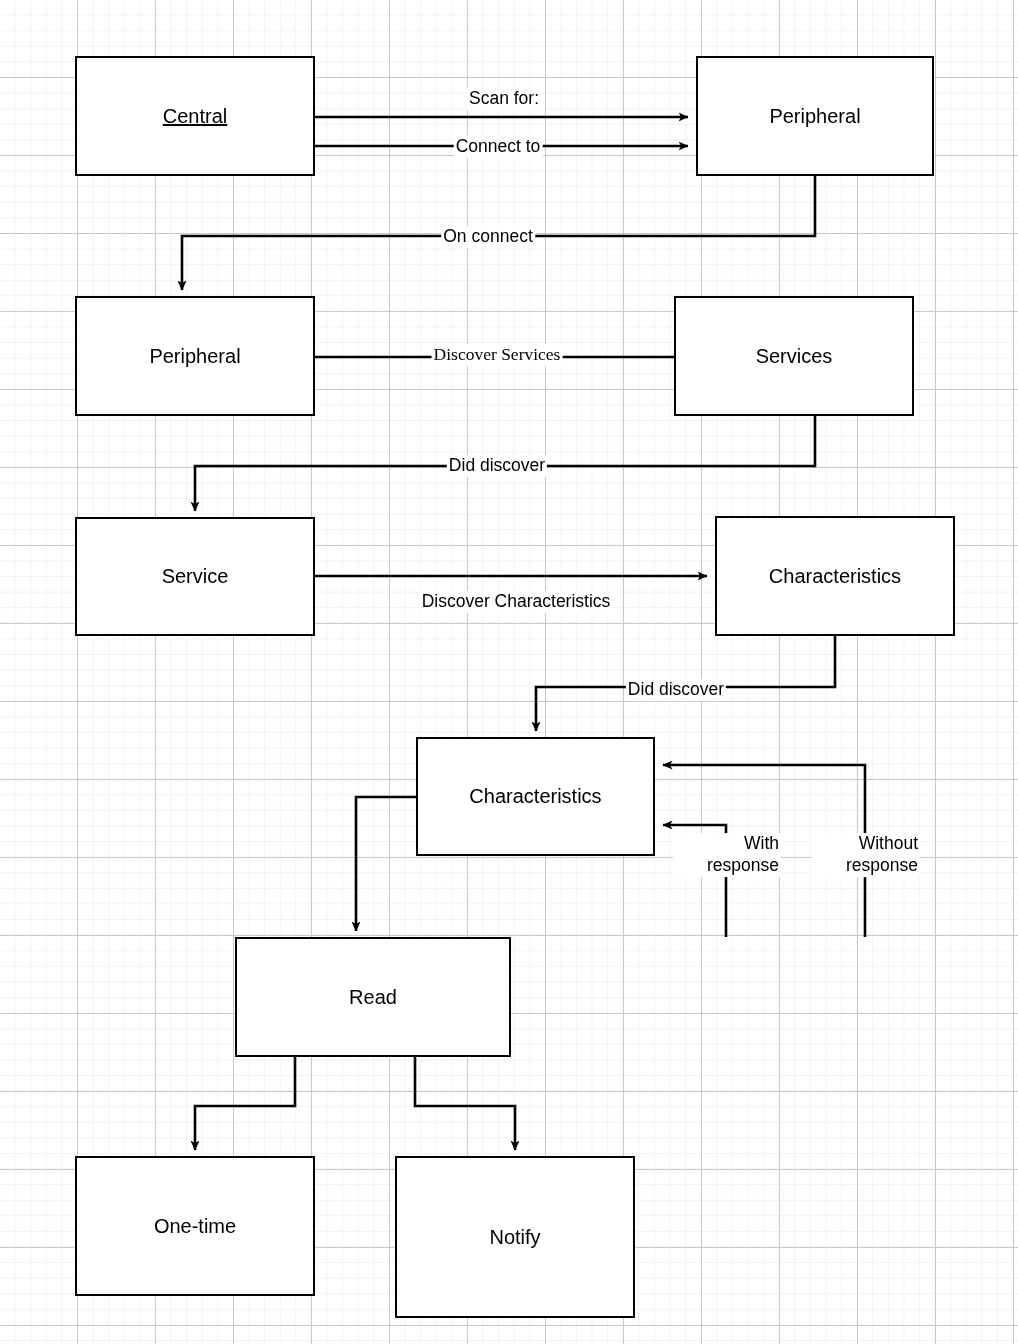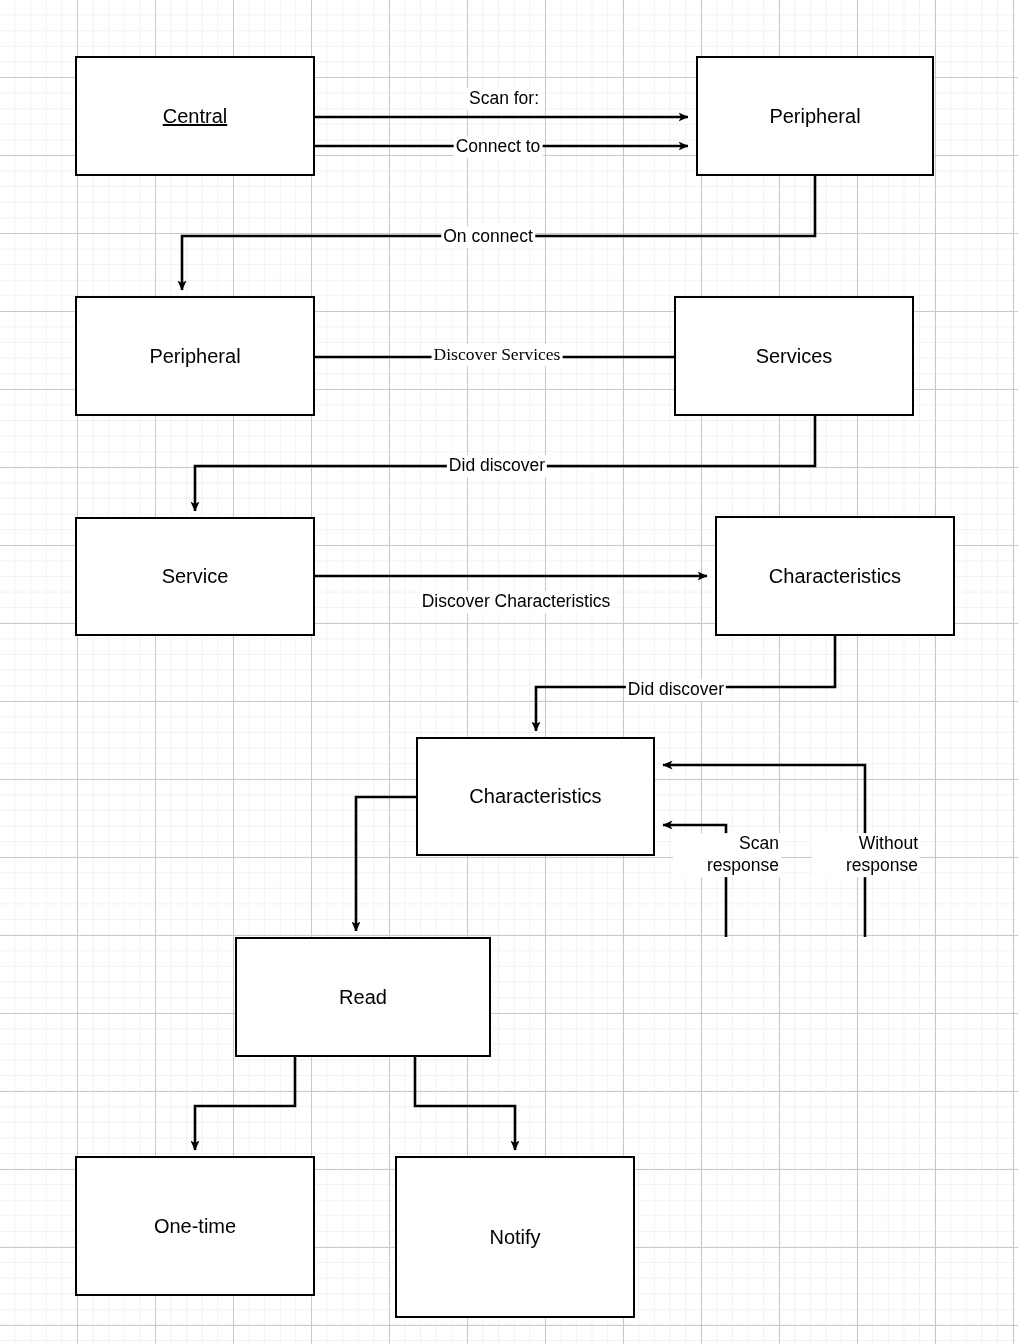--- a/index.html
+++ b/index.html
@@ -123,21 +123,21 @@
   </div>
 
   <div class="node" style="left:715px; top:516px; width:240px; height:120px;">
     <span>Characteristics</span>
   </div>
 
   <div class="node" style="left:416px; top:737px; width:239px; height:119px;">
     <span>Characteristics</span>
   </div>
 
-  <div class="node" style="left:235px; top:937px; width:256px; height:120px;">
+  <div class="node" style="left:235px; top:937px; width:276px; height:120px;">
     <span>Read</span>
   </div>
 
 
   <div class="node" style="left:75px; top:1156px; width:240px; height:140px;">
     <span>One-time</span>
   </div>
 
   <div class="node" style="left:395px; top:1156px; width:240px; height:162px;">
     <span>Notify</span>
@@ -151,21 +151,21 @@
 
   <div class="edge-label" style="left:497px; top:355px;font-family:Liberation Serif, serif;">Discover Services</div>
 
   <div class="edge-label" style="left:497px; top:466px;">Did discover</div>
 
   <div class="edge-label" style="left:516px; top:578px;margin-top:24px;">Discover Characteristics</div>
 
   <div class="edge-label" style="left:676px; top:690px;">Did discover</div>
 
   <div class="edge-label two-line" style="left:727px; top:855px; width:104px;">
-    <span>Scan</span><br>
+    <span>With</span><br>
     <span>response</span>
   </div>
 
   <div class="edge-label two-line" style="left:866px; top:855px; width:104px;">
     <span>Without</span><br>
     <span>response</span>
   </div>
 
 </div>
 

